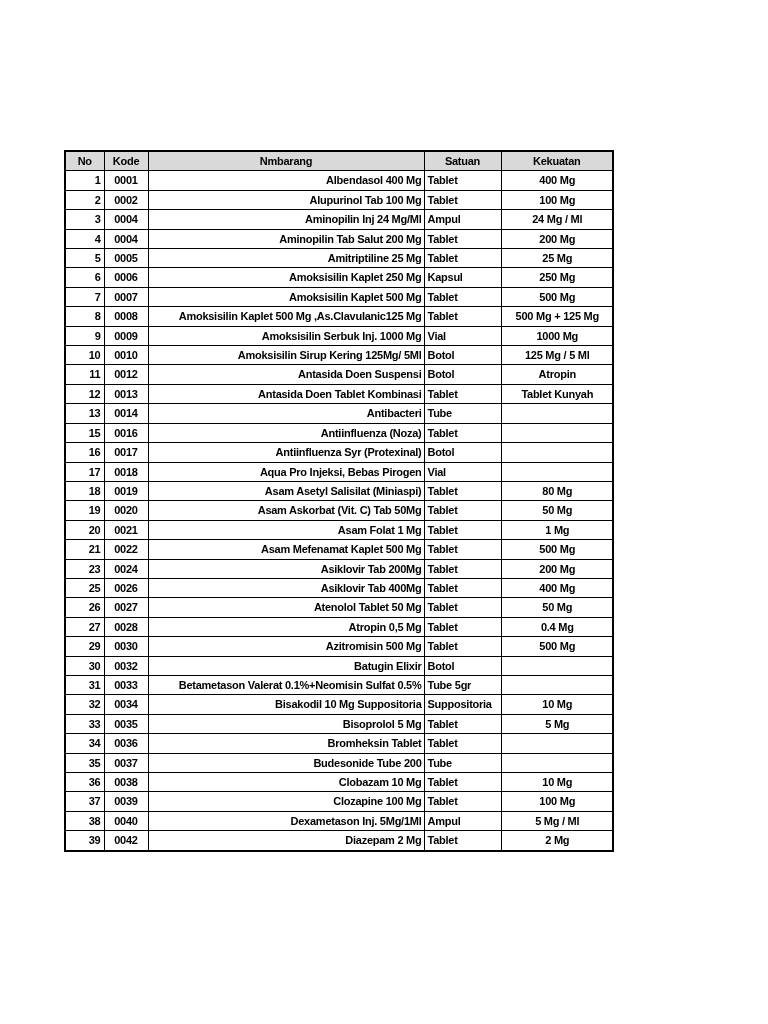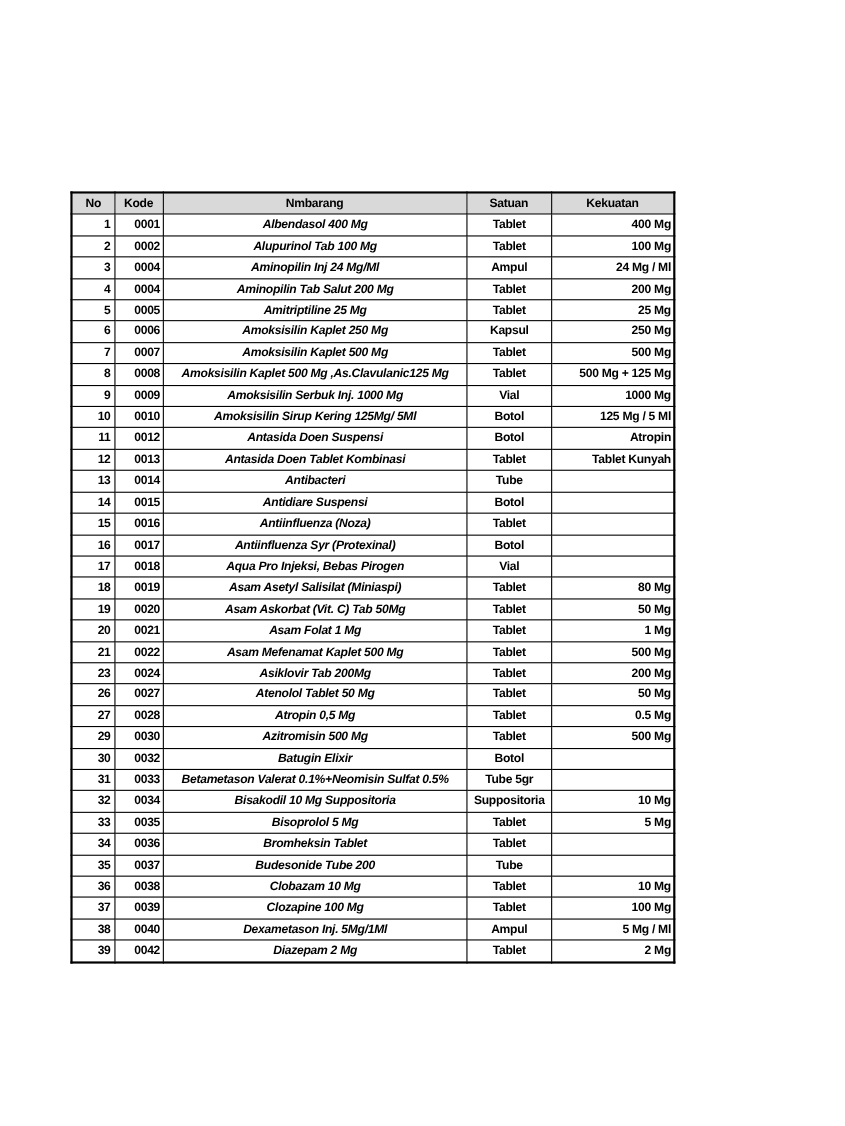--- a/index.html
+++ b/index.html
@@ -7,21 +7,21 @@
     position: relative;
     width: 768px;
     height: 1024px;
     background: #ffffff;
     overflow: hidden;
     font-family: "Liberation Sans", sans-serif;
   }
   table.med-table {
     position: absolute;
     left: 64px;
-    top: 174px;
+    top: 150px;
     width: 548px;
     border-collapse: collapse;
     table-layout: fixed;
     border: 2px solid #000000;
   }
   .col-no       { width: 39px;  }
   .col-kode     { width: 44px;  }
   .col-nmbarang { width: 276px; }
   .col-satuan   { width: 77px;  }
   .col-kekuatan { width: 112px; }
@@ -36,24 +36,24 @@
     padding: 0 2px;
     overflow: hidden;
     white-space: nowrap;
     vertical-align: middle;
   }
   .med-table th {
     background: #d9d9d9;
     text-align: center;
   }
   .med-table td.c-no       { text-align: right;  padding-right: 3px; }
-  .med-table td.c-kode     { text-align: right; }
-  .med-table td.c-nmbarang { text-align: center;   padding-left: 3px; font-style: italic; }
-  .med-table td.c-satuan   { text-align: center;   padding-left: 3px; }
-  .med-table td.c-kekuatan { text-align: right;   padding-left: 3px; }
+  .med-table td.c-kode     { text-align: center; }
+  .med-table td.c-nmbarang { text-align: right;   padding-left: 3px; }
+  .med-table td.c-satuan   { text-align: left;   padding-left: 3px; }
+  .med-table td.c-kekuatan { text-align: center;   padding-left: 3px; }
 </style>
 </head>
 <body>
 
 <div class="page">
   <table class="med-table">
     <colgroup>
       <col class="col-no">
       <col class="col-kode">
       <col class="col-nmbarang">
@@ -155,27 +155,20 @@
           <td class="c-kekuatan">Tablet Kunyah</td>
         </tr>
         <tr>
           <td class="c-no">13</td>
           <td class="c-kode">0014</td>
           <td class="c-nmbarang">Antibacteri</td>
           <td class="c-satuan">Tube</td>
           <td class="c-kekuatan"></td>
         </tr>
         <tr>
-          <td class="c-no">14</td>
-          <td class="c-kode">0015</td>
-          <td class="c-nmbarang">Antidiare Suspensi</td>
-          <td class="c-satuan">Botol</td>
-          <td class="c-kekuatan"></td>
-        </tr>
-        <tr>
           <td class="c-no">15</td>
           <td class="c-kode">0016</td>
           <td class="c-nmbarang">Antiinfluenza (Noza)</td>
           <td class="c-satuan">Tablet</td>
           <td class="c-kekuatan"></td>
         </tr>
         <tr>
           <td class="c-no">16</td>
           <td class="c-kode">0017</td>
           <td class="c-nmbarang">Antiinfluenza Syr (Protexinal)</td>
@@ -218,32 +211,39 @@
           <td class="c-kekuatan">500 Mg</td>
         </tr>
         <tr>
           <td class="c-no">23</td>
           <td class="c-kode">0024</td>
           <td class="c-nmbarang">Asiklovir Tab 200Mg</td>
           <td class="c-satuan">Tablet</td>
           <td class="c-kekuatan">200 Mg</td>
         </tr>
         <tr>
+          <td class="c-no">25</td>
+          <td class="c-kode">0026</td>
+          <td class="c-nmbarang">Asiklovir Tab 400Mg</td>
+          <td class="c-satuan">Tablet</td>
+          <td class="c-kekuatan">400 Mg</td>
+        </tr>
+        <tr>
           <td class="c-no">26</td>
           <td class="c-kode">0027</td>
           <td class="c-nmbarang">Atenolol Tablet 50 Mg</td>
           <td class="c-satuan">Tablet</td>
           <td class="c-kekuatan">50 Mg</td>
         </tr>
         <tr>
           <td class="c-no">27</td>
           <td class="c-kode">0028</td>
           <td class="c-nmbarang">Atropin 0,5 Mg</td>
           <td class="c-satuan">Tablet</td>
-          <td class="c-kekuatan">0.5 Mg</td>
+          <td class="c-kekuatan">0.4 Mg</td>
         </tr>
         <tr>
           <td class="c-no">29</td>
           <td class="c-kode">0030</td>
           <td class="c-nmbarang">Azitromisin 500 Mg</td>
           <td class="c-satuan">Tablet</td>
           <td class="c-kekuatan">500 Mg</td>
         </tr>
         <tr>
           <td class="c-no">30</td>

